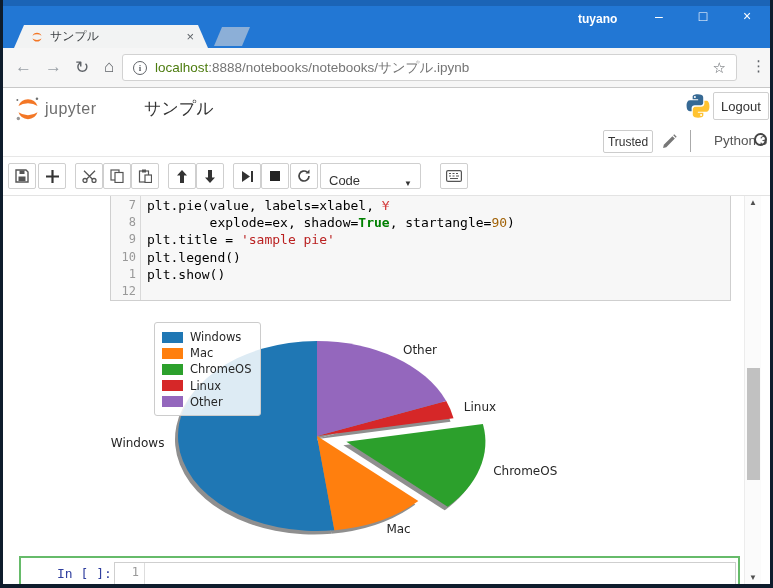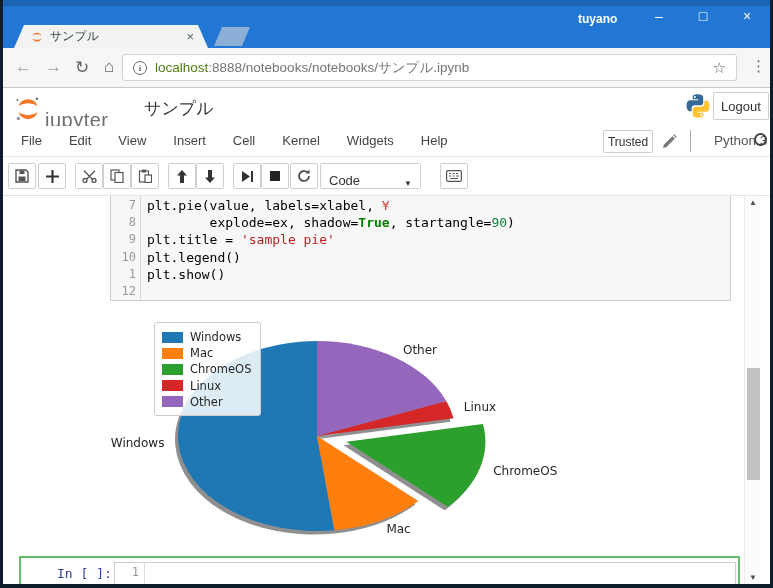--- a/index.html
+++ b/index.html
@@ -27,21 +27,21 @@
   .urlbar { position:absolute; left:119px; top:6px; width:615px; height:27px; background:#fff; border:1px solid #d2d2d2; border-radius:3px; display:flex; align-items:center; padding:0 10px; }
   .info-ic { width:14px; height:14px; border:1.5px solid #5f6368; border-radius:50%; color:#5f6368; font-size:9px; font-weight:bold; font-family:"Liberation Serif",serif; display:flex; align-items:center; justify-content:center; margin-right:8px; flex:none; }
   .url-text { font-size:13.5px; color:#757575; white-space:nowrap; overflow:hidden; flex:1; }
   .url-text b { color:#4d7c0f; font-weight:normal; }
   .star-ic { font-size:15px; color:#5f6368; margin-left:6px; }
   .dots-ic { position:absolute; left:748px; top:9px; font-size:15px; color:#5f6368; }
 
   
   .jheader { position:absolute; left:3px; top:88px; width:767px; height:38px; background:#fff; }
   .jlogo { position:absolute; left:11px; top:7px; }
-  .jlogo-word { position:absolute; left:42px; top:21px; font-size:20px; color:#6e6e6e; letter-spacing:.5px; }
+  .jlogo-word { position:absolute; left:42px; top:12px; font-size:16px; color:#6e6e6e; letter-spacing:.5px; }
   .nb-title { position:absolute; left:141px; top:9px; font-size:17px; color:#333; }
   .pylogo { position:absolute; left:682px; top:5px; }
   .logout { position:absolute; left:710px; top:4px; width:56px; height:28px; background:#fff; border:1px solid #cfcfcf; border-radius:2px; font-size:13px; color:#333; display:flex; align-items:center; justify-content:center; }
 
   
   .menubar { position:absolute; left:3px; top:126px; width:767px; height:31px; background:#fff; border-bottom:1px solid #e7e7e7; }
   .menus { position:absolute; left:18px; top:7px; display:flex; list-style:none; }
   .menus li { font-size:13px; color:#444; margin-right:27px; white-space:nowrap; }
   .trusted { position:absolute; left:600px; top:4px; width:50px; height:23px; border:1px solid #ccc; border-radius:2px; background:#fff; font-size:12px; color:#333; display:flex; align-items:center; justify-content:center; }
   .pencil { position:absolute; left:659px; top:8px; }
@@ -59,21 +59,21 @@
   
   .content { position:absolute; left:3px; top:196px; width:767px; height:388px; background:#fff; }
 
   
   .cm-box { position:absolute; left:107px; top:0; width:621px; height:105px; background:#f7f7f7; border:1px solid #cfcfcf; border-top:none; display:flex; overflow:hidden; }
   .cm-gutter { width:30px; flex:none; border-right:1px solid #d9d9d9; padding:1px 4px 0 0; text-align:right; }
   .cm-gutter div { font:12px "DejaVu Sans Mono", monospace; color:#999; height:17.2px; line-height:17.2px; }
   .cm-code { flex:1; padding:1px 0 0 6px; }
   .cm-code div { font:13px "DejaVu Sans Mono", monospace; color:#000; height:17.2px; line-height:17.2px; white-space:pre; }
   .c-k { color:#008000; font-weight:bold; }
-  .c-n { color:#15803d; }
+  .c-n { color:#a16207; }
   .c-s { color:#BA2121; }
   .c-e { color:#d43c3c; }
 
   
   .figure { position:absolute; left:102px; top:107px; width:452px; height:246px; }
   .legend { position:absolute; left:49px; top:19px; background:rgba(255,255,255,.85); border:1px solid #ccc; border-radius:3px; padding:6px 9px 5px 7px; }
   .leg-row { display:flex; align-items:center; height:16.2px; }
   .leg-sw { width:21px; height:11px; margin-right:7px; flex:none; }
   .leg-lb { font:11.5px "DejaVu Sans", sans-serif; color:#262626; white-space:nowrap; }
 
@@ -133,30 +133,20 @@
     <span class="jlogo-word">jupyter</span>
     <span class="nb-title">サンプル</span>
     <svg class="pylogo" width="26" height="26" viewBox="0 0 20 20">
       <path d="M9.9 1C5.6 1 5.9 2.9 5.9 2.9v2h4.2v.6H4S1.2 5.2 1.2 9.7c0 4.5 2.4 4.3 2.4 4.3h1.5v-2.1s-.1-2.4 2.4-2.4h4.2s2.3 0 2.3-2.2V3.4S14.3 1 9.9 1zM7.6 2.3a.8.8 0 1 1 0 1.6.8.8 0 0 1 0-1.6z" fill="#366994"></path>
       <path d="M10.1 19c4.3 0 4-1.9 4-1.9v-2H9.9v-.6h6.1s2.8.3 2.8-4.2c0-4.5-2.4-4.3-2.4-4.3h-1.5v2.1s.1 2.4-2.4 2.4H8.3s-2.3 0-2.3 2.2v3.9S5.7 19 10.1 19zm2.3-1.3a.8.8 0 1 1 0-1.6.8.8 0 0 1 0 1.6z" fill="#ffc331"></path>
     </svg>
     <div class="logout">Logout</div>
   </div>
 
   <div class="menubar">
-    <ul class="menus">
-        <li>File</li>
-        <li>Edit</li>
-        <li>View</li>
-        <li>Insert</li>
-        <li>Cell</li>
-        <li>Kernel</li>
-        <li>Widgets</li>
-        <li>Help</li>
-      </ul>
     <div class="trusted">Trusted</div>
     <svg class="pencil" width="15" height="15" viewBox="0 0 14 14">
       <path d="M1 13l3-.7 8-8L9.7 2l-8 8L1 13zM10.5 1.2l2.3 2.3 .9-.9L11.4.3z" fill="#777"></path>
     </svg>
     <div class="mdivider"></div>
     <span class="kernel-name">Python 3</span>
     <span class="kernel-ind"></span>
   </div>
 
   <div class="jtoolbar">

